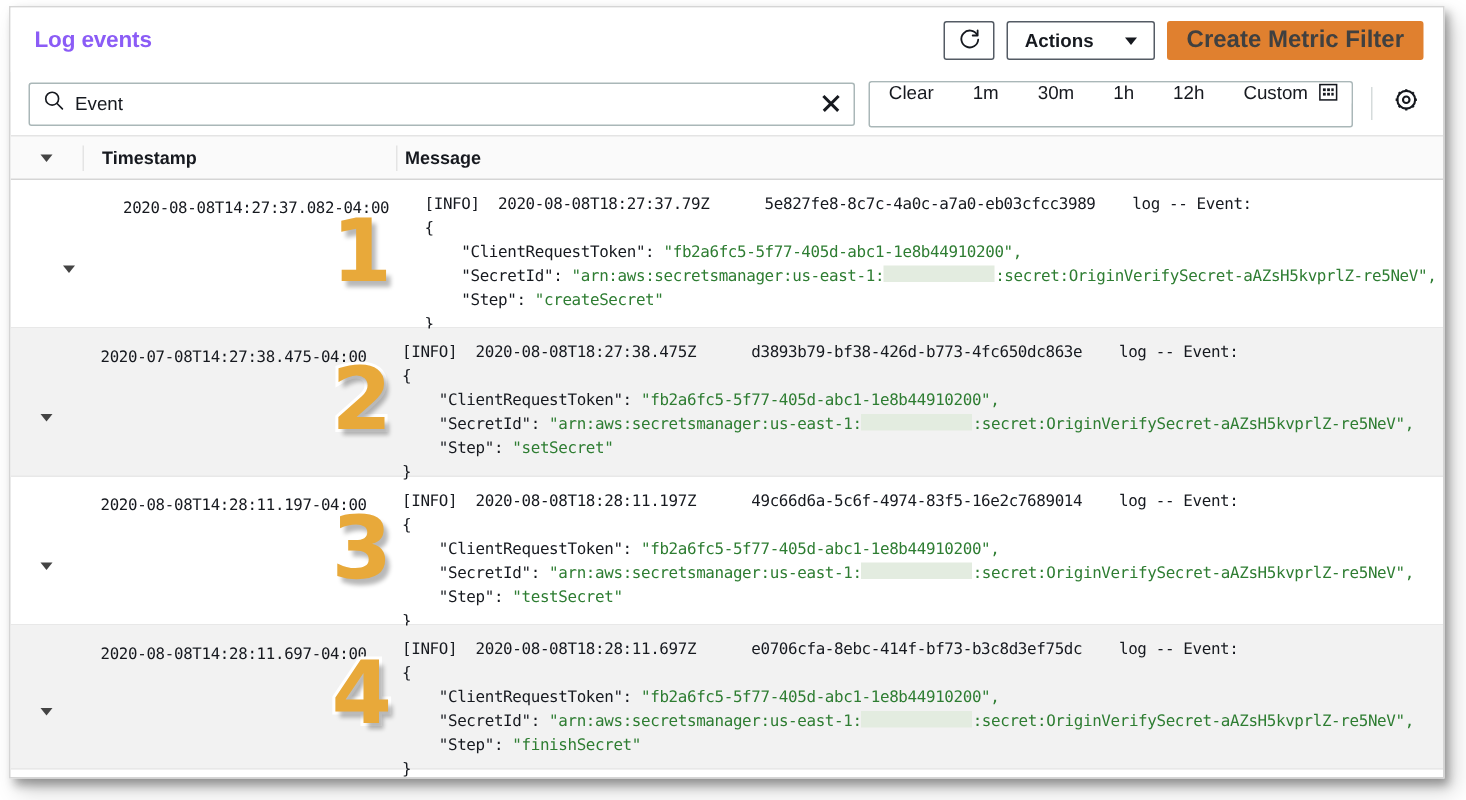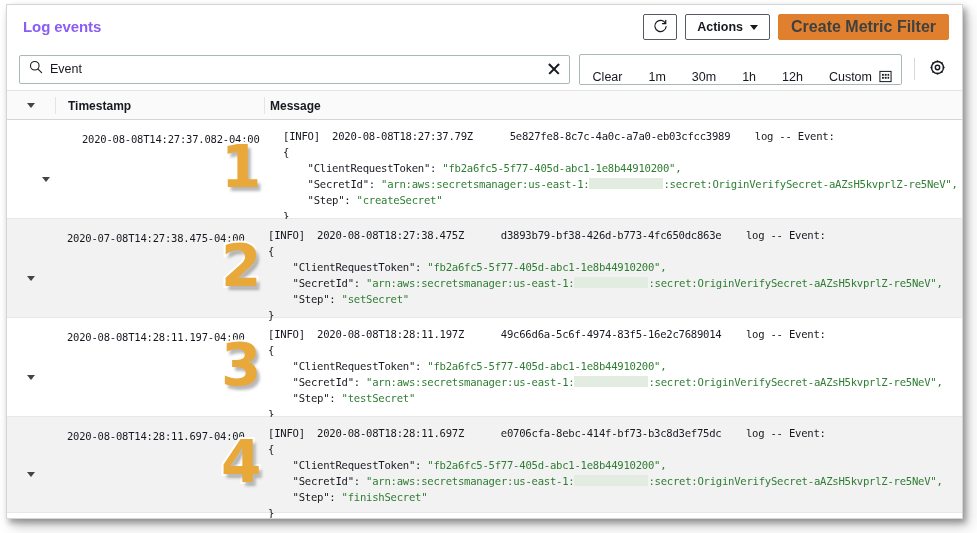--- a/index.html
+++ b/index.html
@@ -56,21 +56,21 @@
     height: 26px;
     display: inline-flex;
     align-items: center;
     justify-content: center;
     box-sizing: border-box;
     cursor: pointer;
     padding: 0 11px;
     white-space: nowrap;
   }
   .btn-refresh { width: 34px; padding: 0; }
-  .btn-actions { margin-left: 8px; gap: 7px; font-weight: bold; }
+  .btn-actions { margin-left: 8px; gap: 21px; font-weight: bold; }
   .caret {
     display: inline-block;
     width: 0; height: 0;
     border-left: 4px solid transparent;
     border-right: 4px solid transparent;
     border-top: 5px solid #16191f;
     position: relative;
     top: 1px;
   }
   .btn-primary {
@@ -134,21 +134,21 @@
   .clear-x::before { transform: rotate(45deg); }
   .clear-x::after  { transform: rotate(-45deg); }
 
   .range-group {
     flex: 0 0 auto;
     margin-left: 9px;
     height: 29px;
     border: 1px solid #aab7b8;
     border-radius: 2px;
     display: flex;
-    align-items: flex-end;
+    align-items: flex-start;
     background: #ffffff;
     overflow: hidden;
   }
   .range-btn {
     display: flex;
     align-items: center;
     justify-content: center;
     padding: 0 13px;
     font-size: 12.5px;
     color: #16191f;

